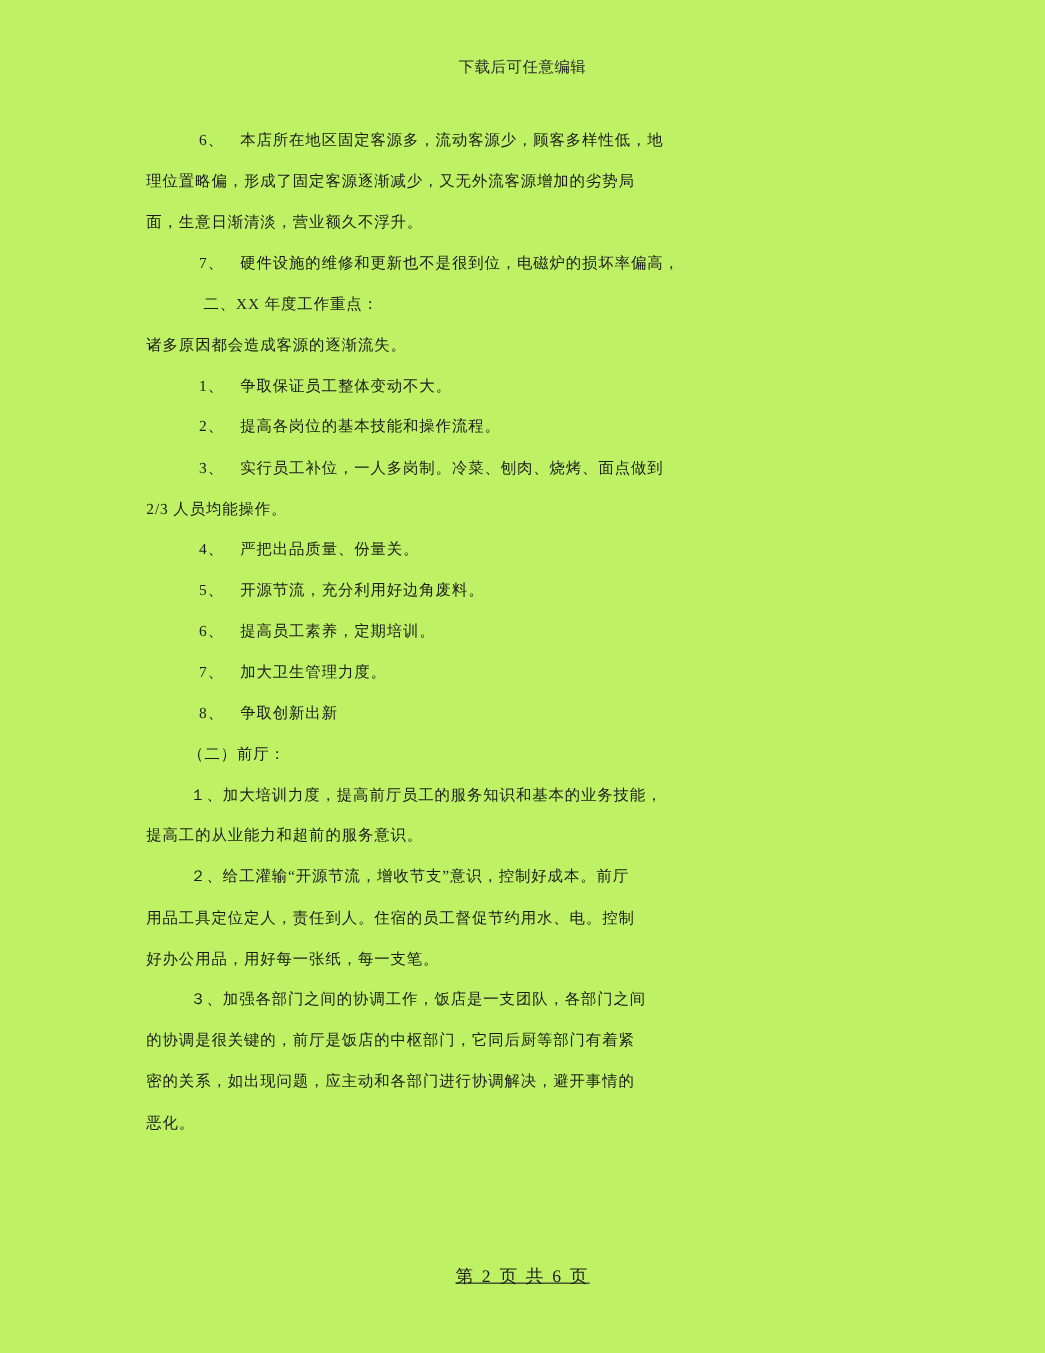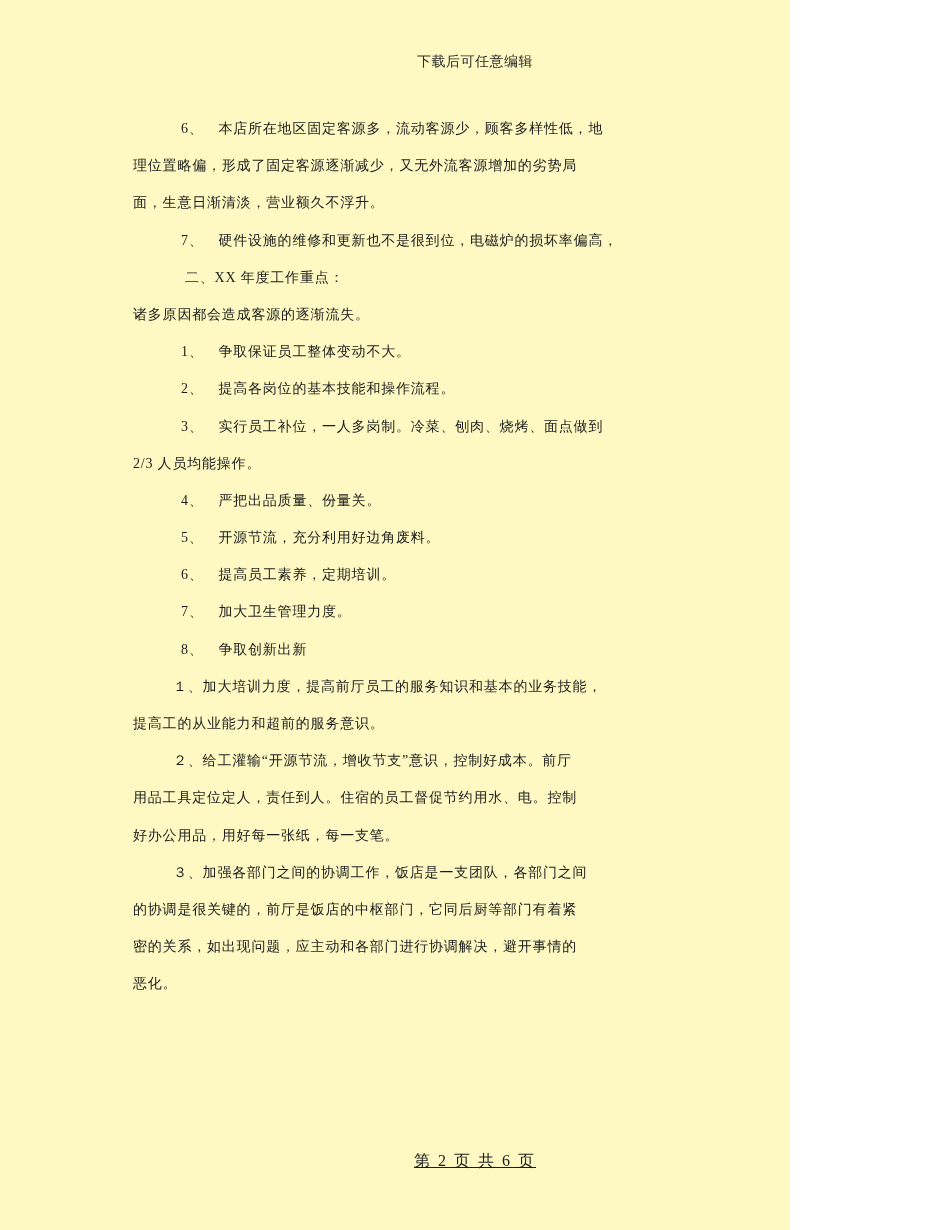--- a/index.html
+++ b/index.html
@@ -6,22 +6,22 @@
   html, body {
     width: 950px; height: 1230px;
     background: #ffffff;
     font-family: "Liberation Serif", "DejaVu Serif", serif;
     position: relative;
     overflow: hidden;
   }
   .page {
     position: absolute;
     left: 0; top: 0;
-    width: 790px; height: 1230px;
-    background: #fef9c3;
+    width: 950px; height: 1230px;
+    background: #bef264;
   }
   .header-watermark {
     position: absolute;
     top: 53px; left: 0;
     width: 950px;
     text-align: center;
     font-size: 14px;
     line-height: 18px;
     color: #2a2a2a;
     letter-spacing: 0.5px;
@@ -73,20 +73,21 @@
     <div class="ln">诸多原因都会造成客源的逐渐流失。</div>
     <div class="ln ind-num">1、　争取保证员工整体变动不大。</div>
     <div class="ln ind-num">2、　提高各岗位的基本技能和操作流程。</div>
     <div class="ln ind-num">3、　实行员工补位，一人多岗制。冷菜、刨肉、烧烤、面点做到</div>
     <div class="ln">2/3 人员均能操作。</div>
     <div class="ln ind-num">4、　严把出品质量、份量关。</div>
     <div class="ln ind-num">5、　开源节流，充分利用好边角废料。</div>
     <div class="ln ind-num">6、　提高员工素养，定期培训。</div>
     <div class="ln ind-num">7、　加大卫生管理力度。</div>
     <div class="ln ind-num">8、　争取创新出新</div>
+    <div class="ln ind-paren">（二）前厅：</div>
     <div class="ln ind-fw">１、加大培训力度，提高前厅员工的服务知识和基本的业务技能，</div>
     <div class="ln">提高工的从业能力和超前的服务意识。</div>
     <div class="ln ind-fw">２、给工灌输“开源节流，增收节支”意识，控制好成本。前厅</div>
     <div class="ln">用品工具定位定人，责任到人。住宿的员工督促节约用水、电。控制</div>
     <div class="ln">好办公用品，用好每一张纸，每一支笔。</div>
     <div class="ln ind-fw">３、加强各部门之间的协调工作，饭店是一支团队，各部门之间</div>
     <div class="ln">的协调是很关键的，前厅是饭店的中枢部门，它同后厨等部门有着紧</div>
     <div class="ln">密的关系，如出现问题，应主动和各部门进行协调解决，避开事情的</div>
     <div class="ln">恶化。</div>
   </div>

